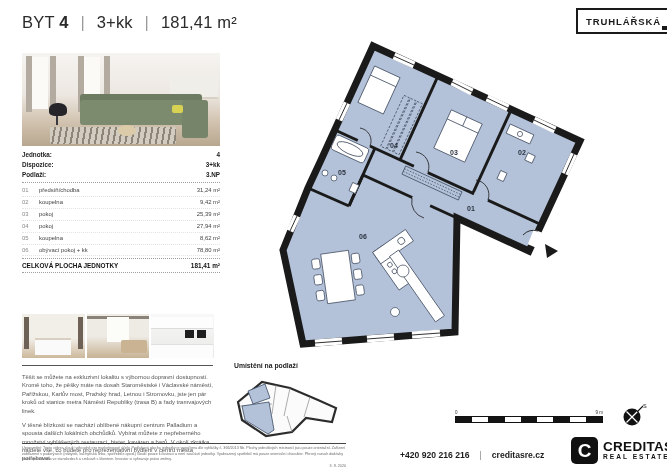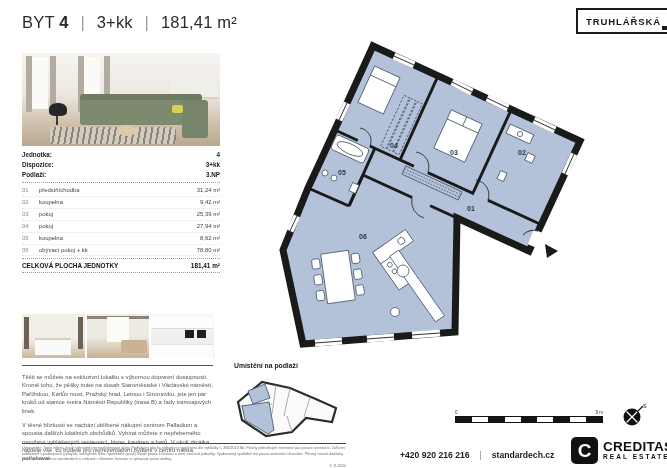--- a/index.html
+++ b/index.html
@@ -377,21 +377,21 @@
   </svg>
 
   <div class="disclaimer">
     <div>Upozornění: Tento výkres slouží výhradně pro marketingové účely. Podlahová plocha jednotky je vypočtena dle vyhlášky č. 366/2013 Sb. Plochy jednotlivých místností jsou pouze orientační. Zařízení zobrazené v půdorysech (nábytek, kuchyňská linka, spotřebiče apod.) slouží pouze k ilustraci a není součástí jednotky. Vyobrazený spotřebič má pouze orientační charakter. Přesný rozsah dodávky bude specifikován ve standardech a smlouvě s klientem. Investor si vyhrazuje právo změny.</div>
     <div class="disc-date">3. 9. 2020</div>
   </div>
 
   <div class="contact">
     <span>+420 920 216 216</span>
     <span class="csep">|</span>
-    <span>standardech.cz</span>
+    <span>creditasre.cz</span>
   </div>
   <div class="logo">
     <div class="logo-mark">C</div>
     <div>
       <div class="logo-name">CREDITAS</div>
       <div class="logo-sub">REAL ESTATE</div>
     </div>
   </div>
 
 </div>

